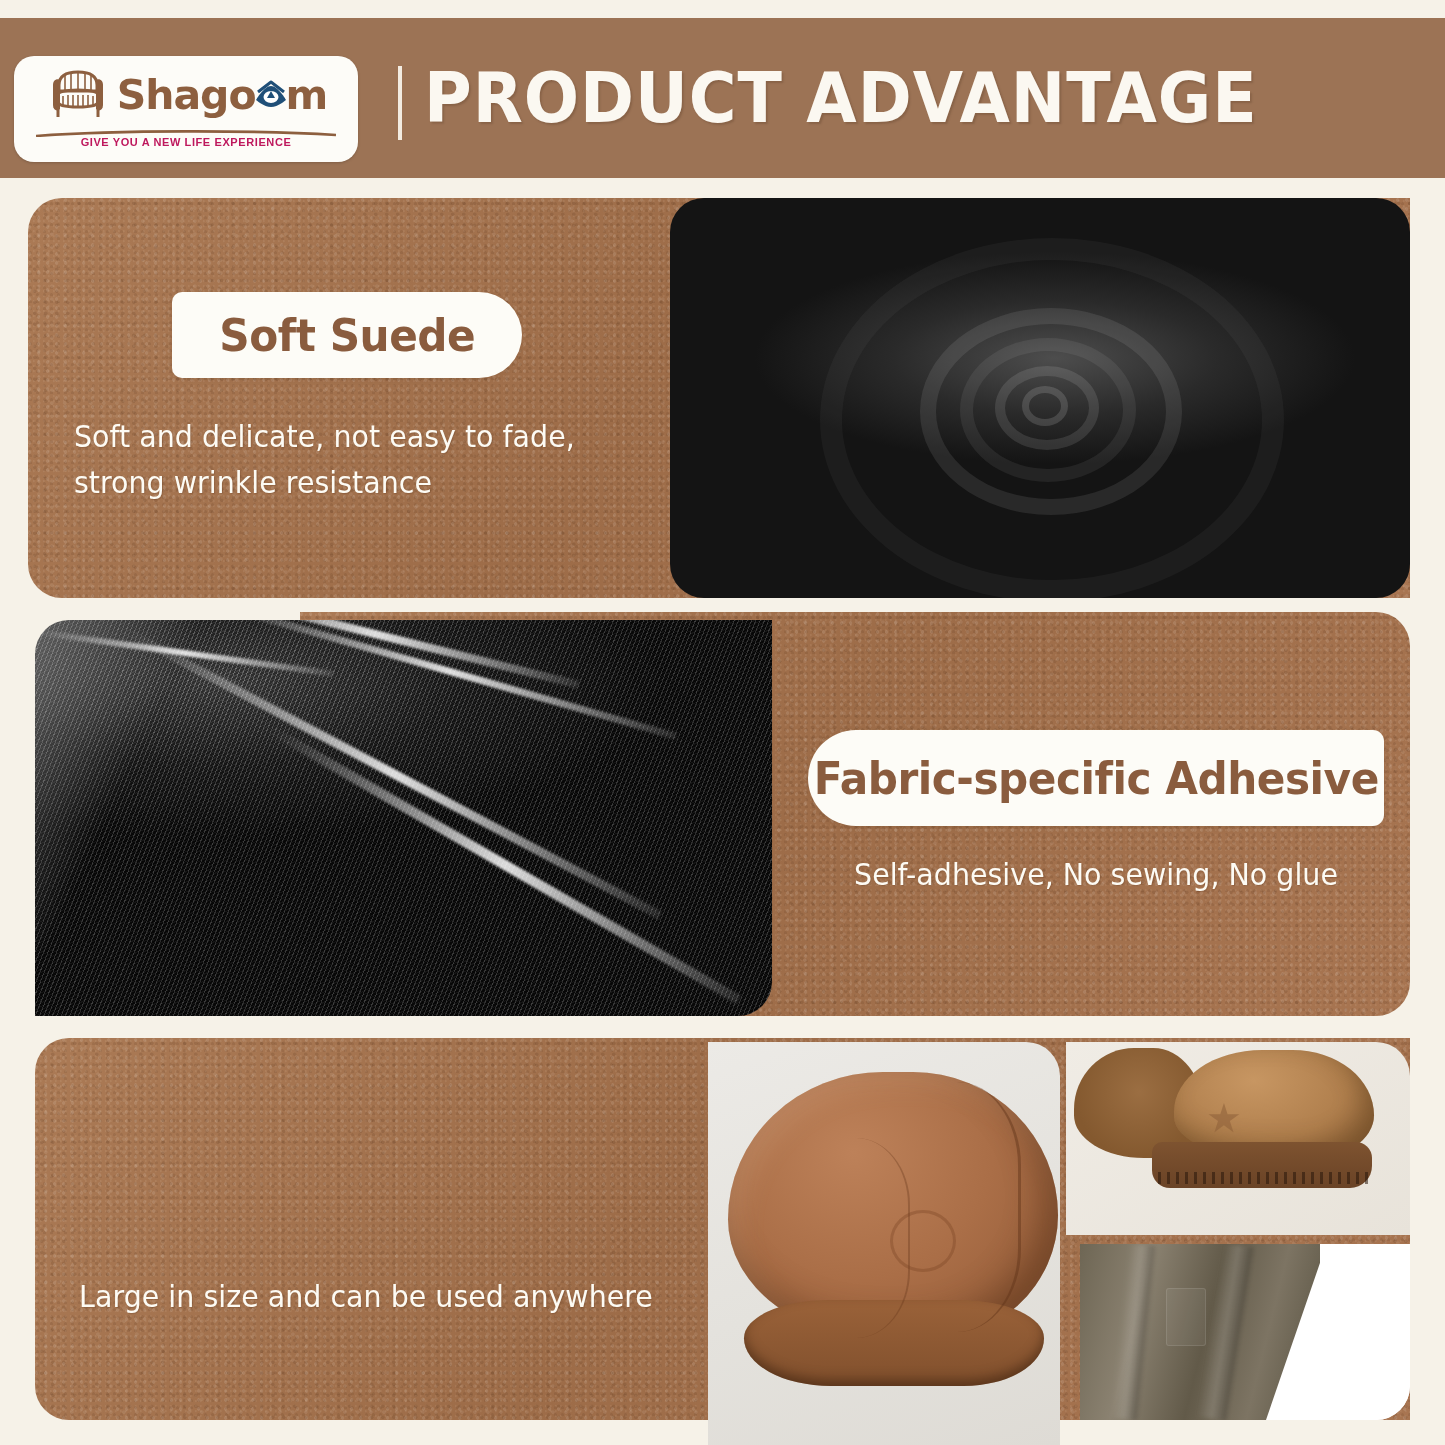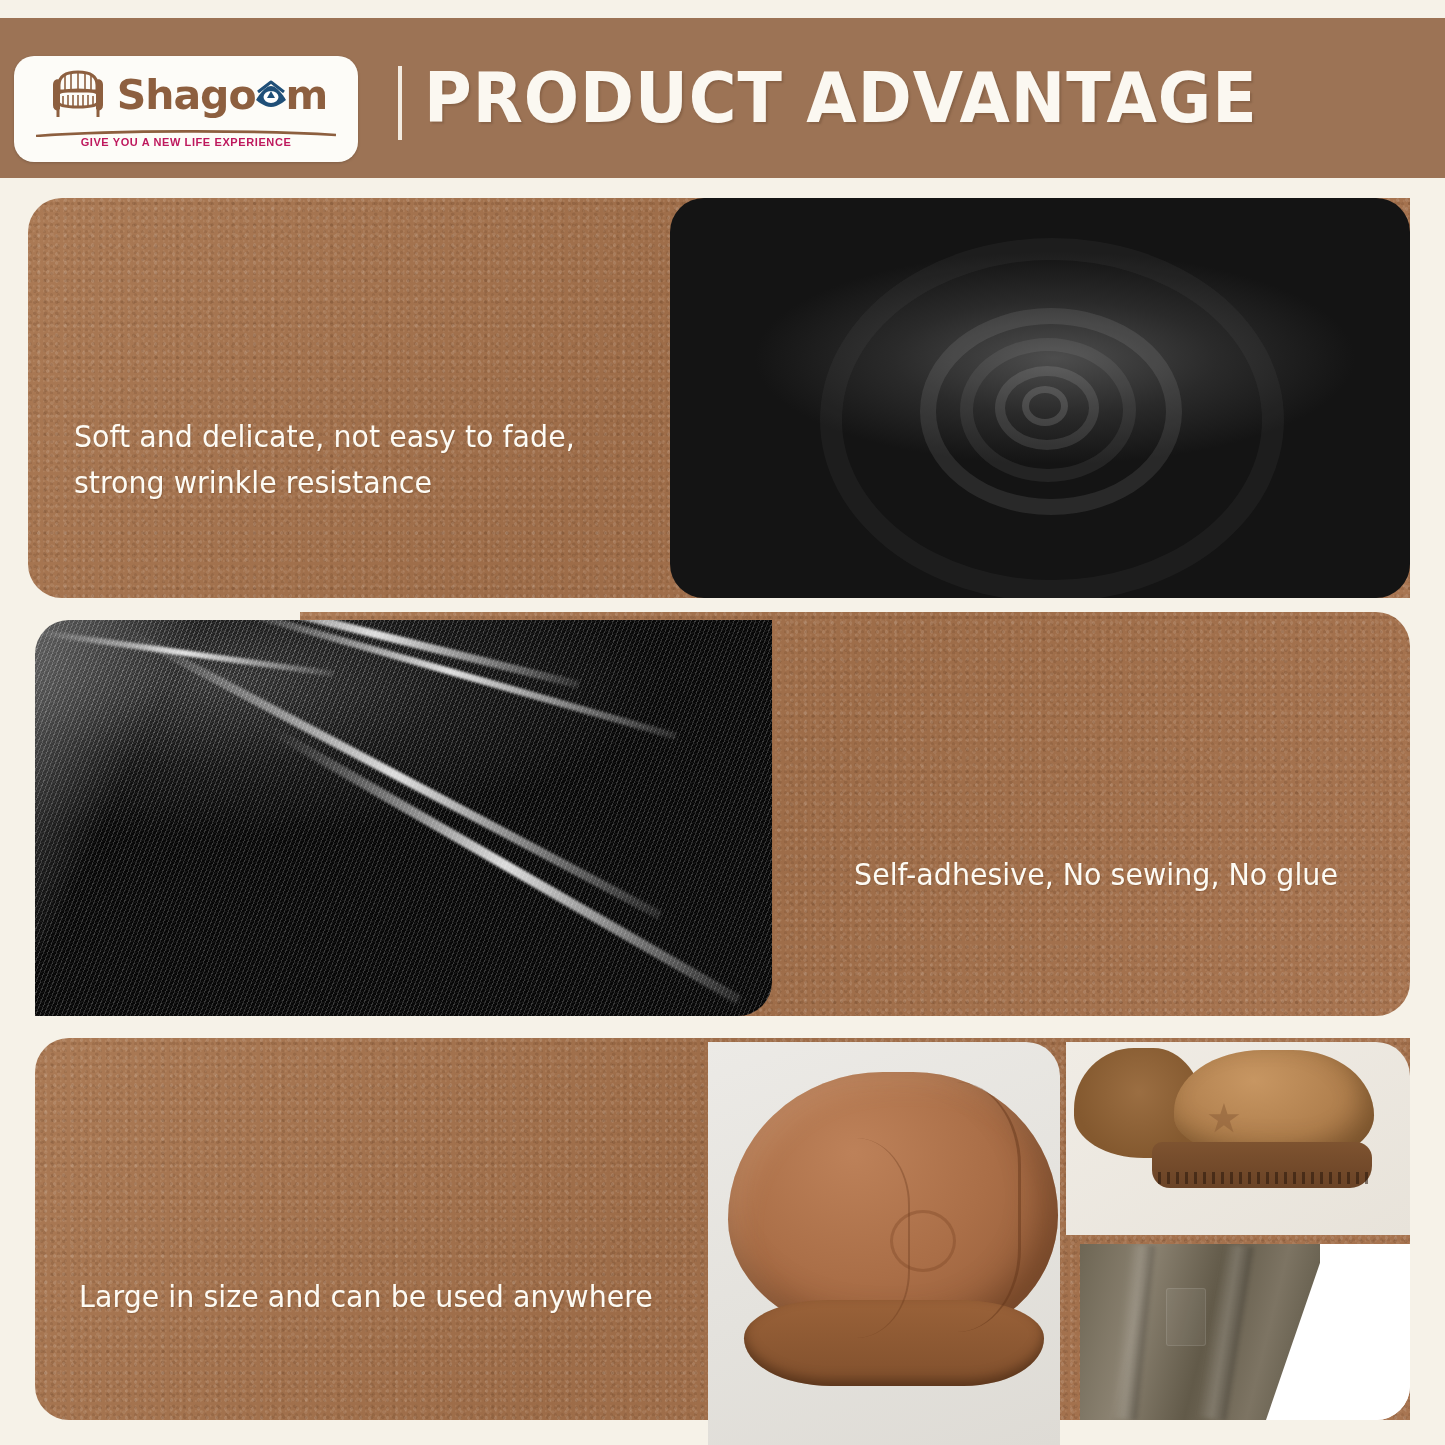--- a/index.html
+++ b/index.html
@@ -302,36 +302,42 @@
   <div class="panel" style="left:28px; top:198px; width:1382px; height:400px; border-radius:34px 0 0 34px;"></div>
 
   <div class="photo suede-black" style="left:670px; top:198px; width:740px; height:400px; border-radius:34px 34px 34px 34px;">
     <div class="swirl" style="left:250px; top:110px; width:230px; height:175px; border-width:16px;"></div>
     <div class="swirl" style="left:290px; top:140px; width:150px; height:118px; border-width:13px; border-color:rgba(255,255,255,0.07);"></div>
     <div class="swirl" style="left:325px; top:168px; width:84px; height:64px; border-width:10px; border-color:rgba(255,255,255,0.11);"></div>
     <div class="swirl" style="left:352px; top:188px; width:32px; height:26px; border-width:7px; border-color:rgba(255,255,255,0.14);"></div>
     <div class="swirl" style="left:150px; top:40px; width:420px; height:320px; border-width:22px; border-color:rgba(255,255,255,0.04);"></div>
   </div>
 
+  <div class="pill pill-r" style="left:172px; top:292px; width:350px; height:86px;">
+    <span class="pill-text" style="font-size:44px;">Soft Suede</span>
+  </div>
 
   <div class="desc" style="left:74px; top:414px; width:590px;">
     <div>Soft and delicate, not easy to fade,</div>
     <div>strong wrinkle resistance</div>
   </div>
 
   <div class="panel" style="left:300px; top:612px; width:1110px; height:404px; border-radius:0 34px 34px 0;"></div>
 
   <div class="photo suede-texture-dark" style="left:35px; top:620px; width:737px; height:396px; border-radius:34px 0 34px 0;">
     <div class="seam" style="left:130px; top:10px; width:420px; height:8px; transform:rotate(14deg);"></div>
     <div class="seam" style="left:180px; top:48px; width:470px; height:7px; transform:rotate(16deg);"></div>
     <div class="seam" style="left:60px; top:150px; width:600px; height:9px; transform:rotate(28deg);"></div>
     <div class="seam" style="left:200px; top:240px; width:540px; height:10px; transform:rotate(30deg);"></div>
     <div class="seam" style="left:0px; top:30px; width:300px; height:6px; transform:rotate(8deg);"></div>
   </div>
 
+  <div class="pill pill-l" style="left:808px; top:730px; width:576px; height:96px;">
+    <span class="pill-text" style="font-size:44px;">Fabric-specific Adhesive</span>
+  </div>
 
   <div class="desc center" style="left:808px; top:852px; width:576px;">
     <div>Self-adhesive, No sewing, No glue</div>
   </div>
 
   <div class="panel" style="left:35px; top:1038px; width:1375px; height:382px; border-radius:34px 0 0 34px;"></div>
 
   <div class="photo hat-photo" style="left:708px; top:1042px; width:352px; height:403px; border-radius:0 34px 0 0;">
     <div class="hat-body" style="left:20px; top:30px; width:330px; height:270px;"></div>
     <div class="hat-brim" style="left:36px; top:258px; width:300px; height:86px;"></div>

